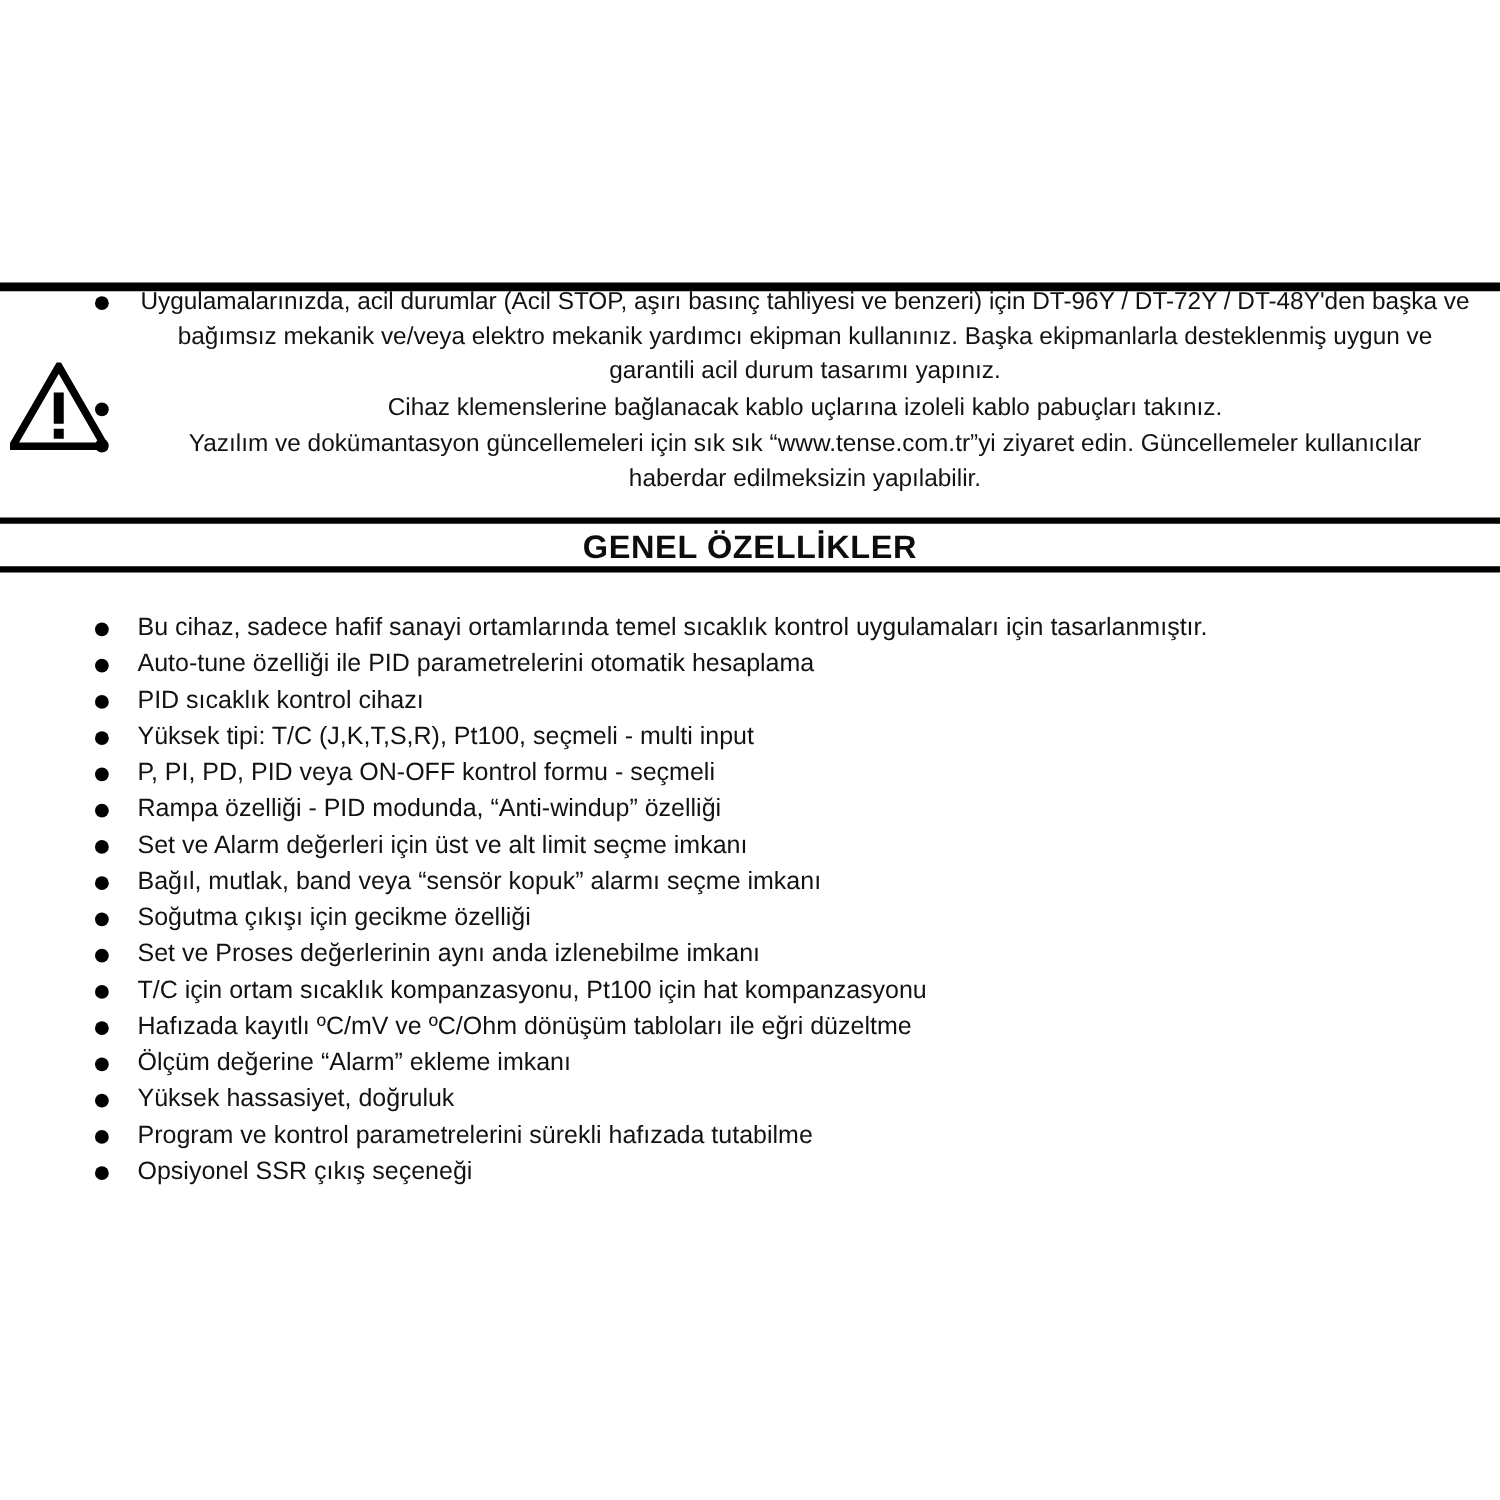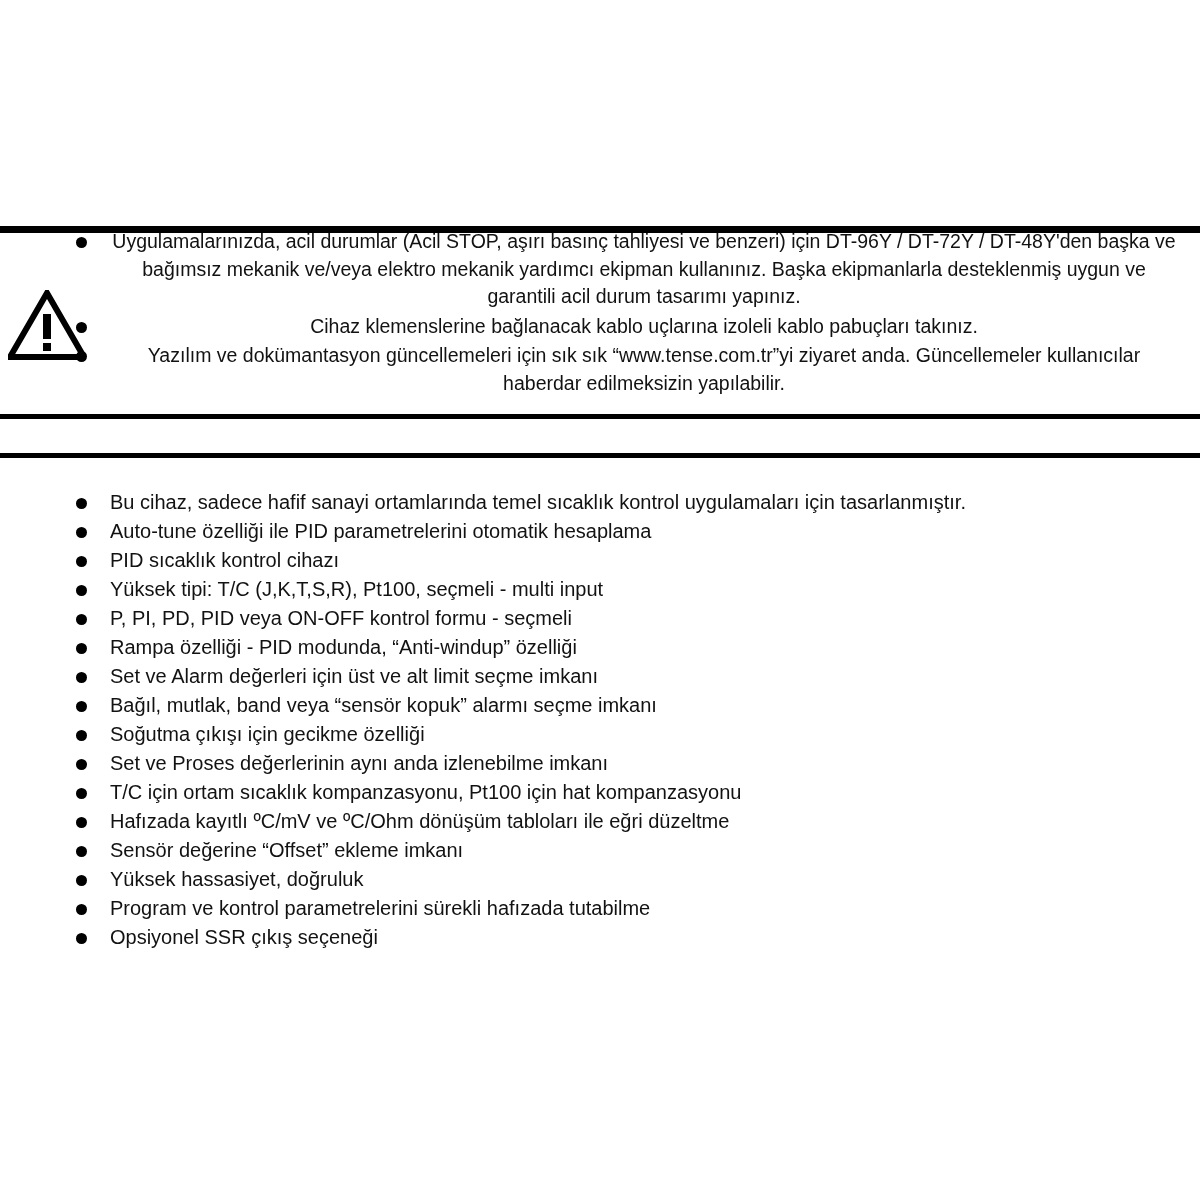--- a/index.html
+++ b/index.html
@@ -143,27 +143,28 @@
         <li>
           <span class="dot"></span>
           <span class="txt">Uygulamalarınızda, acil durumlar (Acil STOP, aşırı basınç tahliyesi ve benzeri) için DT-96Y / DT-72Y / DT-48Y'den başka ve bağımsız mekanik ve/veya elektro mekanik yardımcı ekipman kullanınız. Başka ekipmanlarla desteklenmiş uygun ve garantili acil durum tasarımı yapınız.</span>
         </li>
         <li>
           <span class="dot"></span>
           <span class="txt">Cihaz klemenslerine bağlanacak kablo uçlarına izoleli kablo pabuçları takınız.</span>
         </li>
         <li>
           <span class="dot"></span>
-          <span class="txt">Yazılım ve dokümantasyon güncellemeleri için sık sık “www.tense.com.tr”yi ziyaret anda. Güncellemeler kullanıcılar haberdar edilmeksizin yapılabilir.</span>
+          <span class="txt">Yazılım ve dokümantasyon güncellemeleri için sık sık “www.tense.com.tr”yi ziyaret edin. Güncellemeler kullanıcılar haberdar edilmeksizin yapılabilir.</span>
         </li>
       </ul>
     </div>
   </div>
 
   <div class="divider-strong" style="top:414px;"></div>
+  <div class="section-title" style="top:422px;">GENEL ÖZELLİKLER</div>
   <div class="divider-strong" style="top:453px;"></div>
 
   <div class="features-section" style="top:460px;margin-top:28px;">
     <ul class="bullets">
       <li>
         <span class="dot"></span>
         <span class="txt">Bu cihaz, sadece hafif sanayi ortamlarında temel sıcaklık kontrol uygulamaları için tasarlanmıştır.</span>
       </li>
       <li>
         <span class="dot"></span>
@@ -204,21 +205,21 @@
       <li>
         <span class="dot"></span>
         <span class="txt">T/C için ortam sıcaklık kompanzasyonu, Pt100 için hat kompanzasyonu</span>
       </li>
       <li>
         <span class="dot"></span>
         <span class="txt">Hafızada kayıtlı ºC/mV ve ºC/Ohm dönüşüm tabloları ile eğri düzeltme</span>
       </li>
       <li>
         <span class="dot"></span>
-        <span class="txt">Sensör değerine “Offset” ekleme imkanı</span>
+        <span class="txt">Ölçüm değerine “Alarm” ekleme imkanı</span>
       </li>
       <li>
         <span class="dot"></span>
         <span class="txt">Yüksek hassasiyet, doğruluk</span>
       </li>
       <li>
         <span class="dot"></span>
         <span class="txt">Program ve kontrol parametrelerini sürekli hafızada tutabilme</span>
       </li>
       <li>

